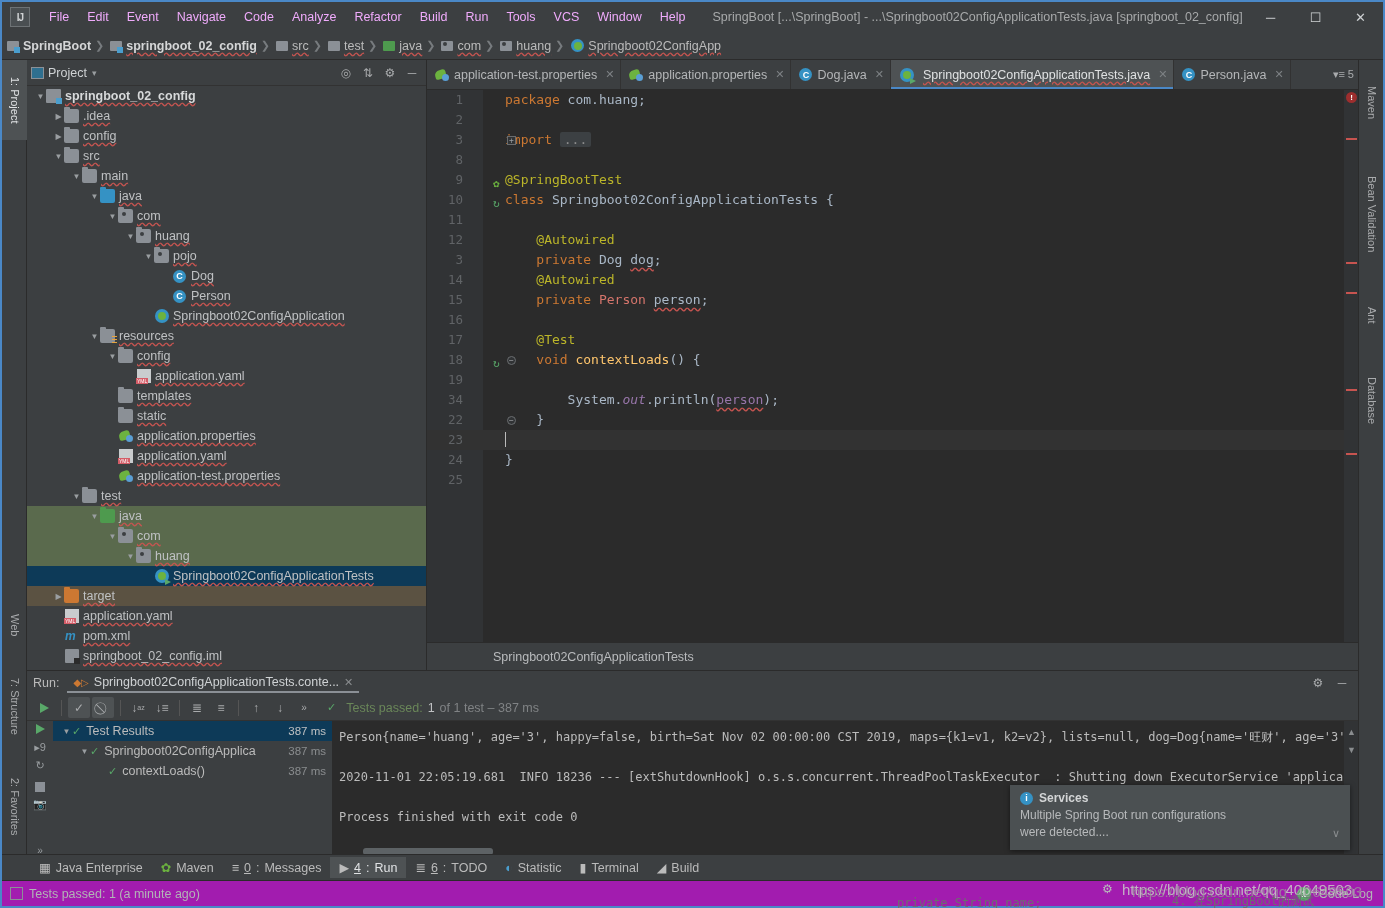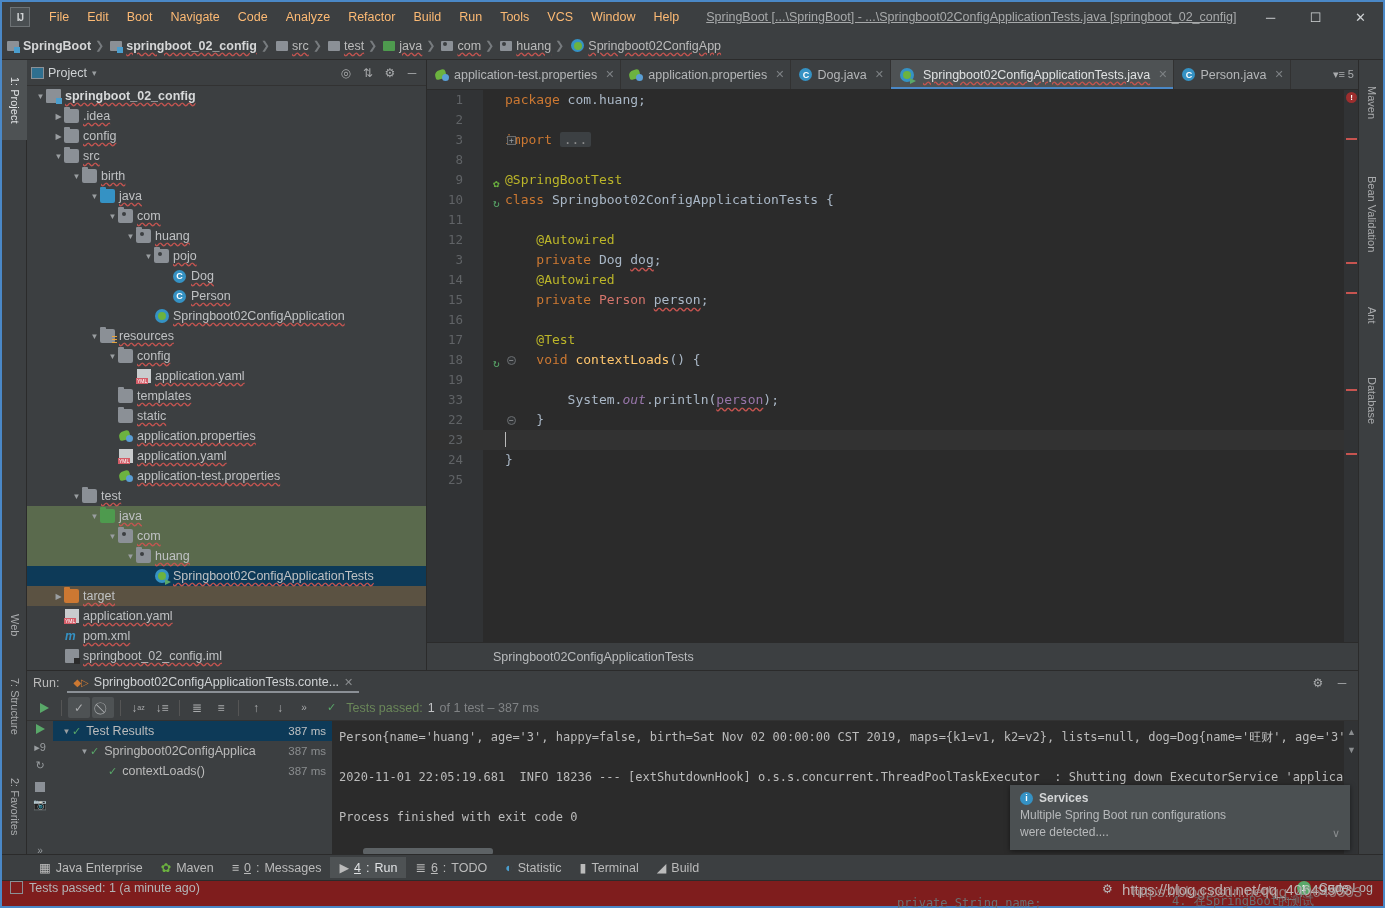--- a/index.html
+++ b/index.html
@@ -14,23 +14,23 @@
   #app { position: relative; width: 1385px; height: 908px;
          border: 2px solid #4a88c7; background: #3c3f41; }
 
   
   .titlebar { position:absolute; left:0; top:0; width:1381px; height:30px;
     background:#3c3f41; display:flex; align-items:center; }
   .ij-logo { width:20px; height:20px; margin-left:8px; background:#4a4f52;
     border:1px solid #6d7275; color:#cfd2d4; font-size:10px; font-weight:bold;
     display:flex; align-items:center; justify-content:center; letter-spacing:-1px; }
   .menu { display:flex; align-items:center; margin-left:10px; }
-  .menu-item { padding:3px 9px; color:#fdba74; font-size:12.5px; cursor:default; }
+  .menu-item { padding:3px 9px; color:#f0abfc; font-size:12.5px; cursor:default; }
   .title-text { margin-left:18px; color:#a7a9aa; font-size:12.5px;
-     white-space:nowrap;text-decoration:underline; }
+     white-space:nowrap; }
   .win-ctrls { position:absolute; right:0; top:0; display:flex; height:30px; }
   .win-btn { width:45px; height:30px; display:flex; align-items:center;
      justify-content:center; color:#cfd2d4; font-size:13px; }
 
   
   .navbar { position:absolute; left:0; top:30px; width:1381px; height:28px;
     background:#3c3f41; display:flex; align-items:center;
     border-bottom:1px solid #2b2b2b; }
   .crumb { display:flex; align-items:center; padding:0 3px 0 5px;
     font-size:12.5px; color:#bbbbbb; white-space:nowrap; }
@@ -255,21 +255,21 @@
   
   .tw-bar { position:absolute; left:0; bottom:26px; width:1381px; height:26px;
     background:#3c3f41; display:flex; align-items:center; padding-left:28px;
     border-top:1px solid #2b2b2b; }
   .twb { display:flex; align-items:center; gap:5px; padding:3px 9px;
     font-size:12.5px; color:#bbbbbb; }
   .twb.sel { background:#4e5254; color:#e0e2e4; }
   .twb u { text-decoration:underline; }
 
   .statusbar { position:absolute; left:0; bottom:0; width:1381px; height:26px;
-    background:#7f1d1d; display:flex; align-items:flex-start; padding-left:8px;
+    background:#a21caf; display:flex; align-items:center; padding-left:8px;
     font-size:12.5px; color:#b2b4b6; border-top:1px solid #2b2b2b; }
   .st-ic { width:13px;height:13px;border:1px solid #8b9096; margin-right:6px; }
   .status-right { margin-left:auto; display:flex; align-items:center; gap:8px;
     padding-right:10px; }
   .badge-1 { width:14px;height:14px;border-radius:50%;background:#59a869;
     color:#fff; font-size:9px; display:flex;align-items:center;justify-content:center; }
 
   .watermark { position:absolute; left:1120px; bottom:8px; font-size:15px;
     color:#c9c9c9; opacity:.85; white-space:nowrap; pointer-events:none; }
   .watermark2 { position:absolute; left:1130px; bottom:6px; font-size:15px;
@@ -281,21 +281,21 @@
 </head>
 <body>
 
 <div id="app">
 
   <div class="titlebar">
     <div class="ij-logo">IJ</div>
     <div class="menu">
       <div class="menu-item">File</div>
       <div class="menu-item">Edit</div>
-      <div class="menu-item">Boot</div>
+      <div class="menu-item">Event</div>
       <div class="menu-item">Navigate</div>
       <div class="menu-item">Code</div>
       <div class="menu-item">Analyze</div>
       <div class="menu-item">Refactor</div>
       <div class="menu-item">Build</div>
       <div class="menu-item">Run</div>
       <div class="menu-item">Tools</div>
       <div class="menu-item">VCS</div>
       <div class="menu-item">Window</div>
       <div class="menu-item">Help</div>
@@ -437,21 +437,21 @@
         <div class="trow">
           <span style="width:26px;flex:none;"></span>
           <span class="tw">▼</span>
           <span class="ticon f-gray"></span>
           <span class="tlabel wavy">src</span>
         </div>
         <div class="trow">
           <span style="width:44px;flex:none;"></span>
           <span class="tw">▼</span>
           <span class="ticon f-gray"></span>
-          <span class="tlabel wavy">birth</span>
+          <span class="tlabel wavy">main</span>
         </div>
         <div class="trow">
           <span style="width:62px;flex:none;"></span>
           <span class="tw">▼</span>
           <span class="ticon f-blue"></span>
           <span class="tlabel wavy">java</span>
         </div>
         <div class="trow">
           <span style="width:80px;flex:none;"></span>
           <span class="tw">▼</span>
@@ -706,21 +706,21 @@
               <span class="fold-plus" style="border-radius:50%;">−</span>
             </span>
             <span class="ctext">    <span class="kw">void</span> <span class="mth">contextLoads</span>() {</span>
           </div>
           <div class="cline">
             <span class="lnum">19</span>
             <span class="gmark"></span>
             <span class="ctext"></span>
           </div>
           <div class="cline">
-            <span class="lnum">33</span>
+            <span class="lnum">34</span>
             <span class="gmark"></span>
             <span class="ctext">        System.<span class="pur">out</span>.println(<span class="wv fld">person</span>);</span>
           </div>
           <div class="cline">
             <span class="lnum">22</span>
             <span class="gmark">
               <span class="fold-plus" style="border-radius:50%;">−</span>
             </span>
             <span class="ctext">    }</span>
           </div>

